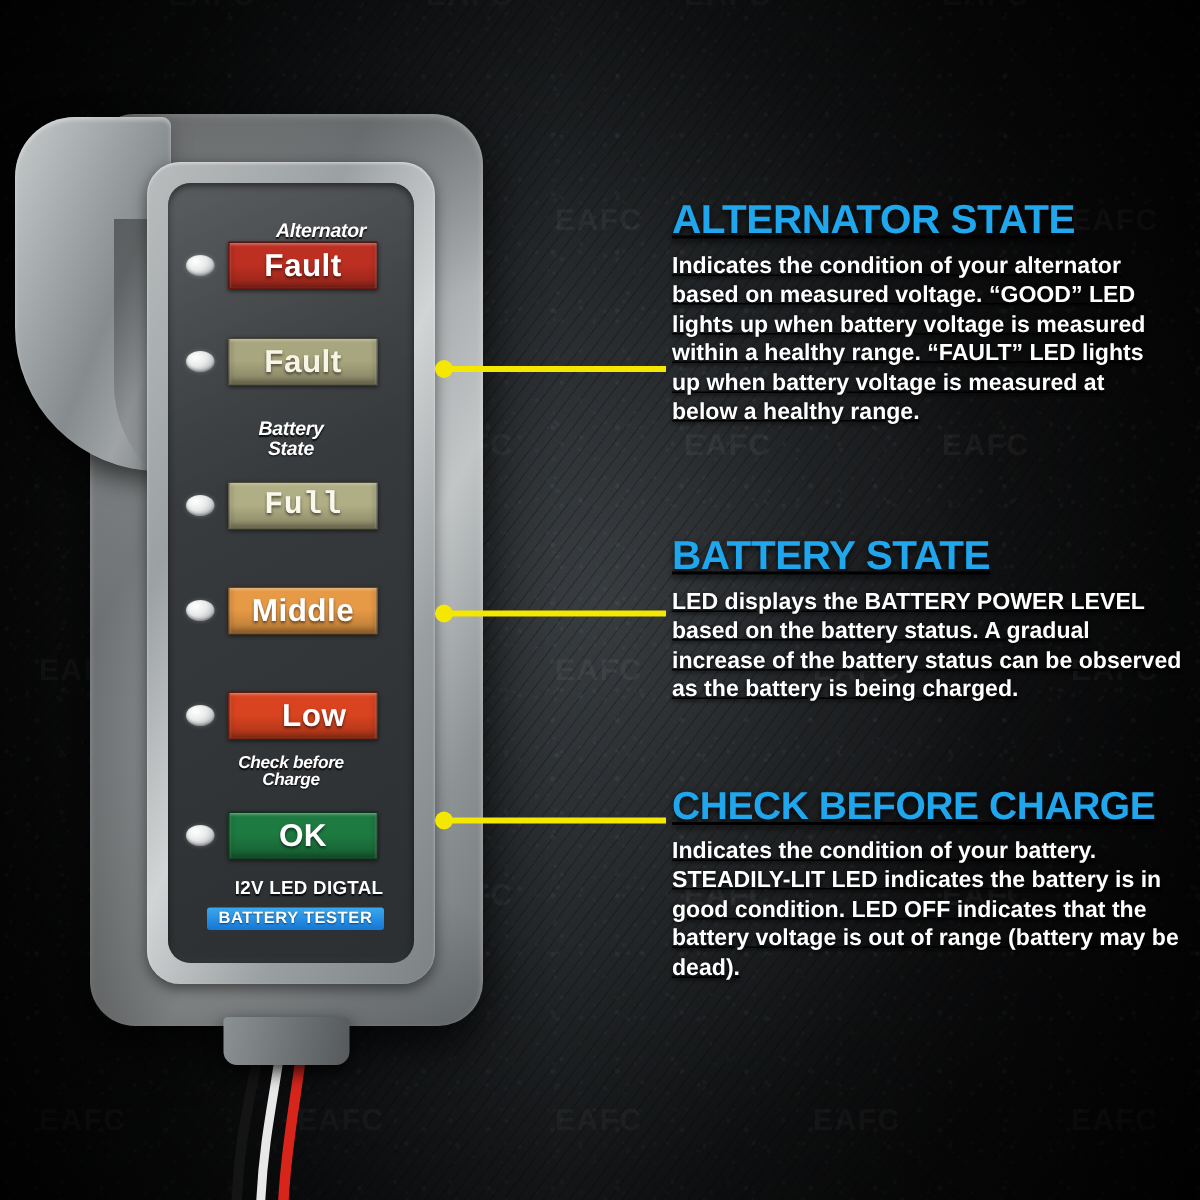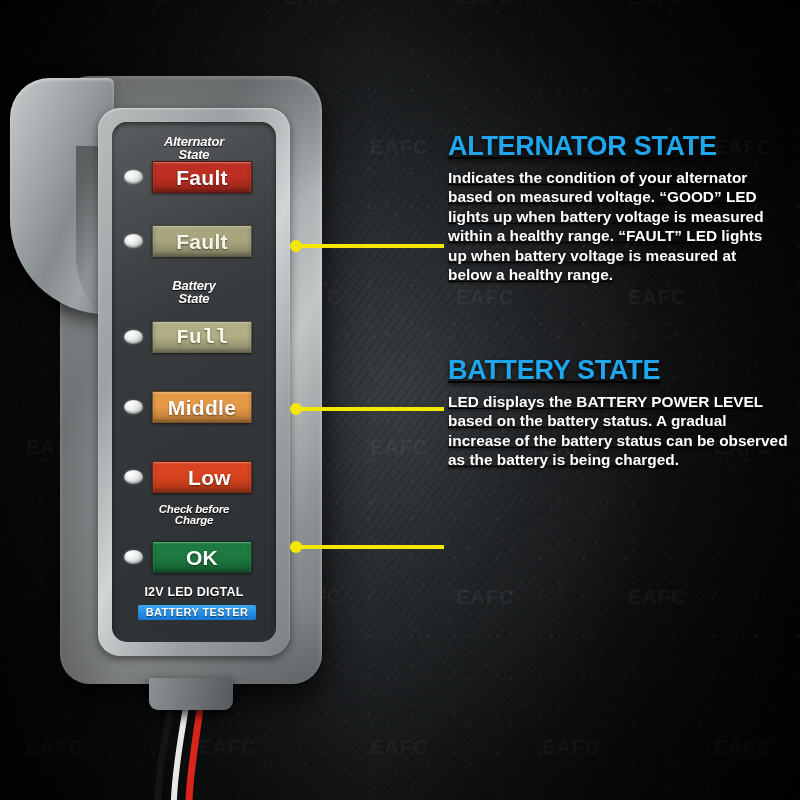--- a/index.html
+++ b/index.html
@@ -118,20 +118,21 @@
     letter-spacing:.3px;
     text-shadow:0 1px 2px rgba(0,0,0,.55);
     box-shadow:inset 0 1px 2px rgba(255,255,255,.38), inset 0 -2px 4px rgba(0,0,0,.33), 0 1px 3px rgba(0,0,0,.6);
     border:1.5px solid rgba(0,0,0,.45);
     box-sizing:border-box;
   }
   .brandline{
     position:absolute;left:0;width:100%;text-align:center;color:#fff;
     font:900 12.5px/1 "Liberation Sans", sans-serif;letter-spacing:.2px;
     text-shadow:0 1px 1px rgba(0,0,0,.9);
+    padding-left:12px;
   }
   .brandbar{
     position:absolute;left:26px;width:118px;height:15px;border-radius:2px;
     background:linear-gradient(180deg,#3aa8ee,#1577d6);
     color:#fff;font:900 11px/15px "Liberation Sans", sans-serif;
     text-align:center;letter-spacing:.4px;
     text-shadow:0 1px 1px rgba(0,0,0,.5);
   }
   
   svg#leaders{position:absolute;left:0;top:0;width:800px;height:800px;z-index:6;pointer-events:none;}
@@ -190,21 +191,21 @@
 
     <div class="hook"></div>
     <div class="shell">
       <div class="hook-shadow"></div>
     </div>
     <div class="bezel"></div>
 
     <div class="face">
       <div class="face-sheen"></div>
 
-      <div class="grp-label" style="top:14px;">
+      <div class="grp-label" style="top:26px;padding-left:20px;">
         <span>Alternator</span><br>
         <span>State</span>
       </div>
 
       <div class="led" style="top:48px;"></div>
       <div class="badge" id="badge-fault" style="top: 39px; background: linear-gradient(rgb(189, 47, 33) 0%, rgb(189, 47, 33) 48%, rgba(0, 0, 0, 0.22) 100%), rgb(189, 47, 33); color: rgb(255, 255, 255);">Fault</div>
 
       <div class="led" style="top:112px;"></div>
       <div class="badge" id="badge-good" style="top: 103px; background: linear-gradient(rgb(168, 166, 126) 0%, rgb(168, 166, 126) 48%, rgba(0, 0, 0, 0.22) 100%), rgb(168, 166, 126); color: rgb(247, 245, 230);">Fault</div>
 
@@ -257,15 +258,19 @@
   <div class="block" style="left:448px;top:133px;width:336px;">
     <h2>ALTERNATOR STATE</h2>
     <p>Indicates the condition of your alternator based on measured voltage. “GOOD” LED lights up when battery voltage is measured within a healthy range. “FAULT” LED lights up when battery voltage is measured at below a healthy range.</p>
   </div>
 
   <div class="block" style="left:448px;top:357px;width:340px;">
     <h2>BATTERY STATE</h2>
     <p>LED displays the BATTERY POWER LEVEL based on the battery status. A gradual increase of the battery status can be observed as the battery is being charged.</p>
   </div>
 
+  <div class="block" style="left:448px;top:524px;width:344px;">
+    <h2 style="font-size:26px;">CHECK BEFORE CHARGE</h2>
+    <p>Indicates the condition of your battery. STEADILY-LIT LED indicates the battery is in good condition. LED OFF indicates that the battery voltage is out of range (battery may be dead).</p>
+  </div>
 
   <div class="vignette"></div>
 </div>
 
 </body></html>

